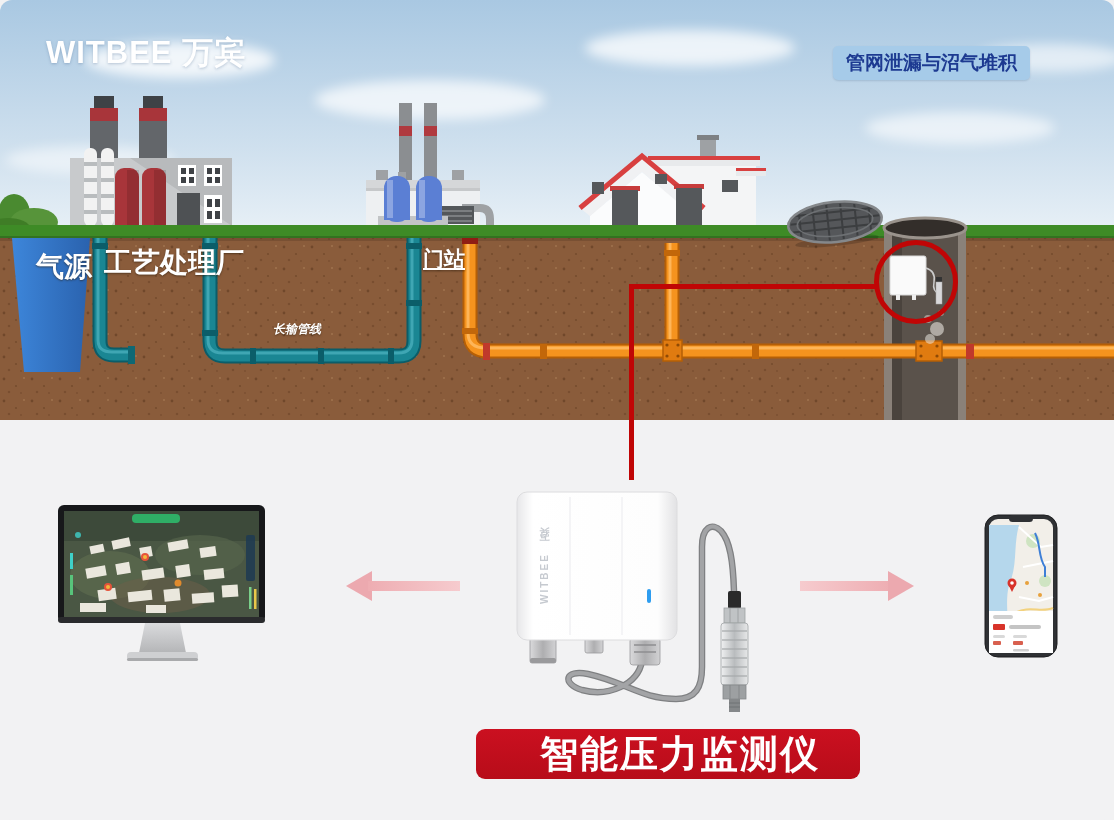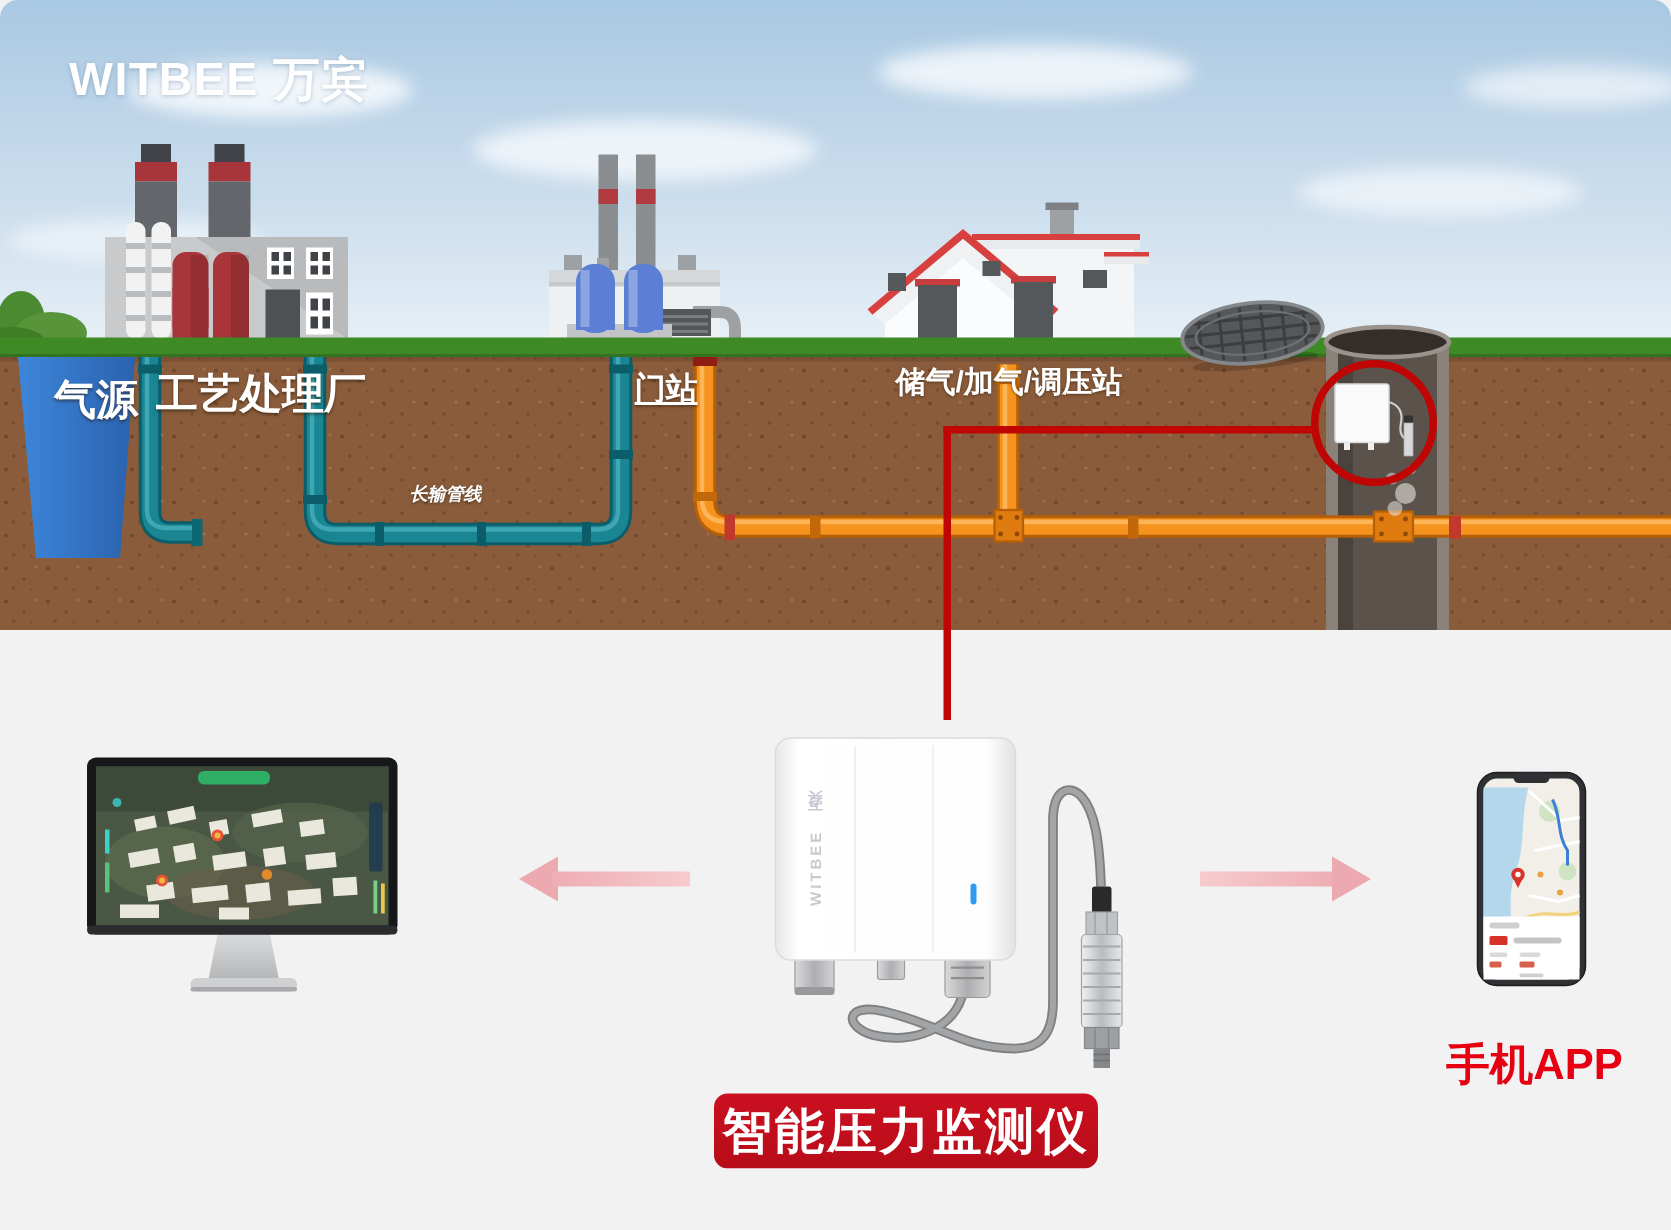--- a/index.html
+++ b/index.html
@@ -20,24 +20,24 @@
   
   .callout-circle{position:absolute;left:874px;top:240px;width:84px;height:84px;
     border:5px solid #c00505;border-radius:50%;box-sizing:border-box;}
   .callout-h{position:absolute;left:629px;top:284px;width:247px;height:5px;background:#c00505;}
   .callout-v{position:absolute;left:629px;top:284px;width:5px;height:196px;background:#c00505;}
   
   .device-brand{position:absolute;left:538px;top:518px;height:112px;width:16px;
     writing-mode:vertical-rl;transform:rotate(180deg);color:#c6cad0;font-size:10px;
     font-weight:700;letter-spacing:2px;text-align:center;}
   .red-label{position:absolute;color:#e60012;font-weight:700;font-size:29px;text-align:center;}
-  .banner{position:absolute;left:476px;top:729px;width:256px;height:50px;
+  .banner{position:absolute;left:476px;top:729px;width:360px;height:50px;
     background:linear-gradient(#cb1020,#b70c19);border-radius:9px;color:#ffffff;
-    font-weight:700;font-size:33px;display:flex;align-items:center;justify-content:center;
-    letter-spacing:2px;}
+    font-weight:700;font-size:38px;display:flex;align-items:center;justify-content:center;
+    letter-spacing:2px;padding-left:24px;}
   
   .arrow{position:absolute;width:114px;height:30px;}
   .arrow .shaft{position:absolute;top:10px;height:10px;width:92px;}
   .arrow .head{position:absolute;top:0;width:0;height:0;
     border-top:15px solid transparent;border-bottom:15px solid transparent;}
   .arrow-left{left:346px;top:571px;}
   .arrow-left .shaft{left:22px;background:linear-gradient(to right,#eeadb2,#f6cbce);}
   .arrow-left .head{left:0;border-right:26px solid #eca9af;}
   .arrow-right{left:800px;top:571px;}
   .arrow-right .shaft{left:0;background:linear-gradient(to right,#f6cbce,#eeadb2);}
@@ -271,25 +271,25 @@
           <line x1="870" y1="206" x2="870" y2="238"></line>
         <line x1="792" y1="212" x2="878" y2="212"></line>
           <line x1="790" y1="220" x2="880" y2="220"></line>
         <line x1="792" y1="228" x2="878" y2="228"></line>
       </g>
       <ellipse cx="835" cy="222" rx="38" ry="14" fill="none" stroke="#6d7073" stroke-width="1.5"></ellipse>
     </g>
   </svg>
 
   <div class="brand-logo">WITBEE 万宾</div>
+  <div class="leak-tag">管网泄漏与沼气堆积</div>
   <div class="scene-label" style="left:36px;top:248px;font-size:28px;">气源</div>
   <div class="scene-label" style="left:104px;top:244px;font-size:28px;">工艺处理厂</div>
   <div class="scene-label" style="left:273px;top:321px;font-size:12px;font-style:italic;">长输管线</div>
   <div class="scene-label" style="left:423px;top:245px;font-size:21px;text-decoration:underline;">门站</div>
-  <div class="scene-label" style="left:597px;top:241px;font-size:20px;">储气/加气/调压站</div>
 
   <div class="callout-circle"></div>
   <div class="callout-h"></div>
   <div class="callout-v"></div>
 
   <svg class="abs" style="left:50px;top:495px;" width="225" height="175" viewBox="0 0 225 175">
     <defs>
       <linearGradient id="standg" x1="0" y1="0" x2="0" y2="1">
         <stop offset="0" stop-color="#dadbdd"></stop>
           <stop offset="1" stop-color="#b4b5b7"></stop>
@@ -441,16 +441,15 @@
 
   <div class="arrow arrow-left">
     <div class="head"></div>
     <div class="shaft"></div>
   </div>
   <div class="arrow arrow-right">
     <div class="shaft"></div>
     <div class="head"></div>
   </div>
 
-  <div class="red-label" style="left:953px;top:690px;width:140px;">手机APP</div>
   <div class="banner">智能压力监测仪</div>
 
 </div>
 
 </body></html>

